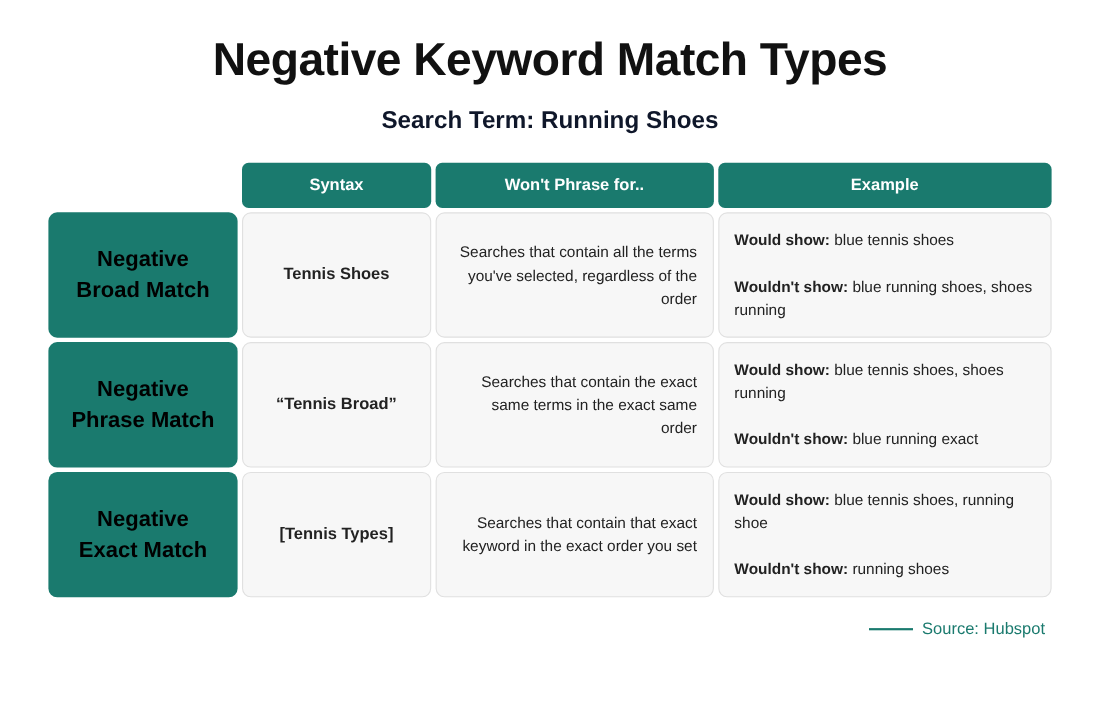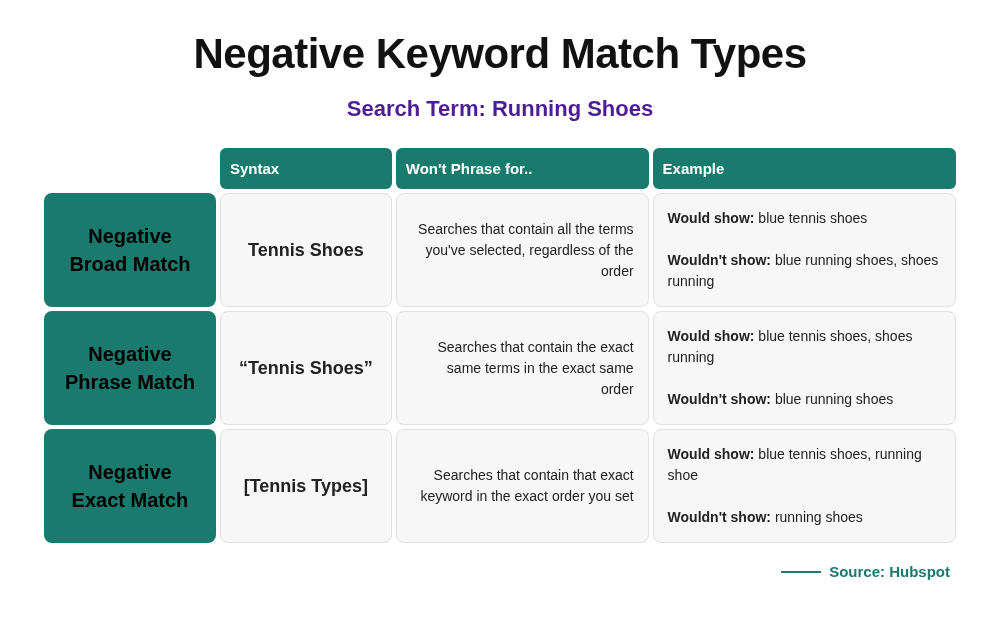--- a/index.html
+++ b/index.html
@@ -17,39 +17,40 @@
       font-size: 42px;
       font-weight: 900;
       color: #111111;
       text-align: right;
       margin-bottom: 18px;
       letter-spacing: -0.5px;
     }
     .search-term {
       font-size: 22px;
       font-weight: 800;
-      color: #4c1d95;
+      color: #0f172a;
       text-align: right;
       margin-bottom: 22px;
     }
     table {
       width: 100%;
       border-collapse: separate;
       border-spacing: 4px;
     }
     
     .header-spacer {
       width: 170px;
       background: transparent;
     }
     .header-cell {
       background: #1a7a6e;
       color: #ffffff;
       font-weight: 700;
       font-size: 15px;
+      text-align: center;
       padding: 12px 10px;
       border-radius: 6px;
     }
     
     .row-label {
       background: #1a7a6e;
       color: #000000;
       font-weight: 800;
       font-size: 20px;
       text-align: center;
@@ -63,21 +64,21 @@
       background: #f7f7f7;
       border: 1px solid #e0e0e0;
       padding: 14px 14px;
       font-size: 14px;
       color: #222222;
       vertical-align: middle;
       border-radius: 8px;
       line-height: 1.5;
     }
     .row-cell.syntax {
-      font-size: 18px;
+      font-size: 15px;
       font-weight: 600;
       text-align: center;
       width: 170px;
     }
     .row-cell.wont-appear {
       width: 250px;
       text-align: right;
     }
     .row-cell.example {
       width: 300px;
@@ -96,21 +97,21 @@
     .source-dash {
       display: inline-block;
       width: 40px;
       height: 2px;
       background: #1a7a6e;
       margin-right: 8px;
       vertical-align: middle;
     }
     .source-text {
       color: #1a7a6e;
-      font-weight: 700;
+      font-weight: 400;
       font-size: 15px;
     }
     tr td {
       padding: 3px;
     }
   </style>
 </head>
 <body>
 
 <h1 class="main-title">Negative Keyword Match Types</h1>
@@ -128,23 +129,23 @@
   </thead>
   <tbody id="table-body">
   <tr>
         <td class="row-label">Negative<br>Broad Match</td>
         <td class="row-cell syntax">Tennis Shoes</td>
         <td class="row-cell wont-appear">Searches that contain all the terms you've selected, regardless of the order</td>
         <td class="row-cell example"><span class="example-bold">Would show:</span><span> blue tennis shoes</span><br><br><span class="example-bold">Wouldn't show:</span><span> blue running shoes, shoes running</span></td>
       </tr>
       <tr>
         <td class="row-label">Negative<br>Phrase Match</td>
-        <td class="row-cell syntax">“Tennis Shoes”</td>
+        <td class="row-cell syntax">“Tennis Broad”</td>
         <td class="row-cell wont-appear">Searches that contain the exact same terms in the exact same order</td>
-        <td class="row-cell example"><span class="example-bold">Would show:</span><span> blue tennis shoes, shoes running</span><br><br><span class="example-bold">Wouldn't show:</span><span> blue running shoes</span></td>
+        <td class="row-cell example"><span class="example-bold">Would show:</span><span> blue tennis shoes, shoes running</span><br><br><span class="example-bold">Wouldn't show:</span><span> blue running exact</span></td>
       </tr>
       <tr>
         <td class="row-label">Negative<br>Exact Match</td>
         <td class="row-cell syntax">[Tennis Types]</td>
         <td class="row-cell wont-appear">Searches that contain that exact keyword in the exact order you set</td>
         <td class="row-cell example"><span class="example-bold">Would show:</span><span> blue tennis shoes, running shoe</span><br><br><span class="example-bold">Wouldn't show:</span><span> running shoes</span></td>
       </tr>
     </tbody>
 </table>
 

